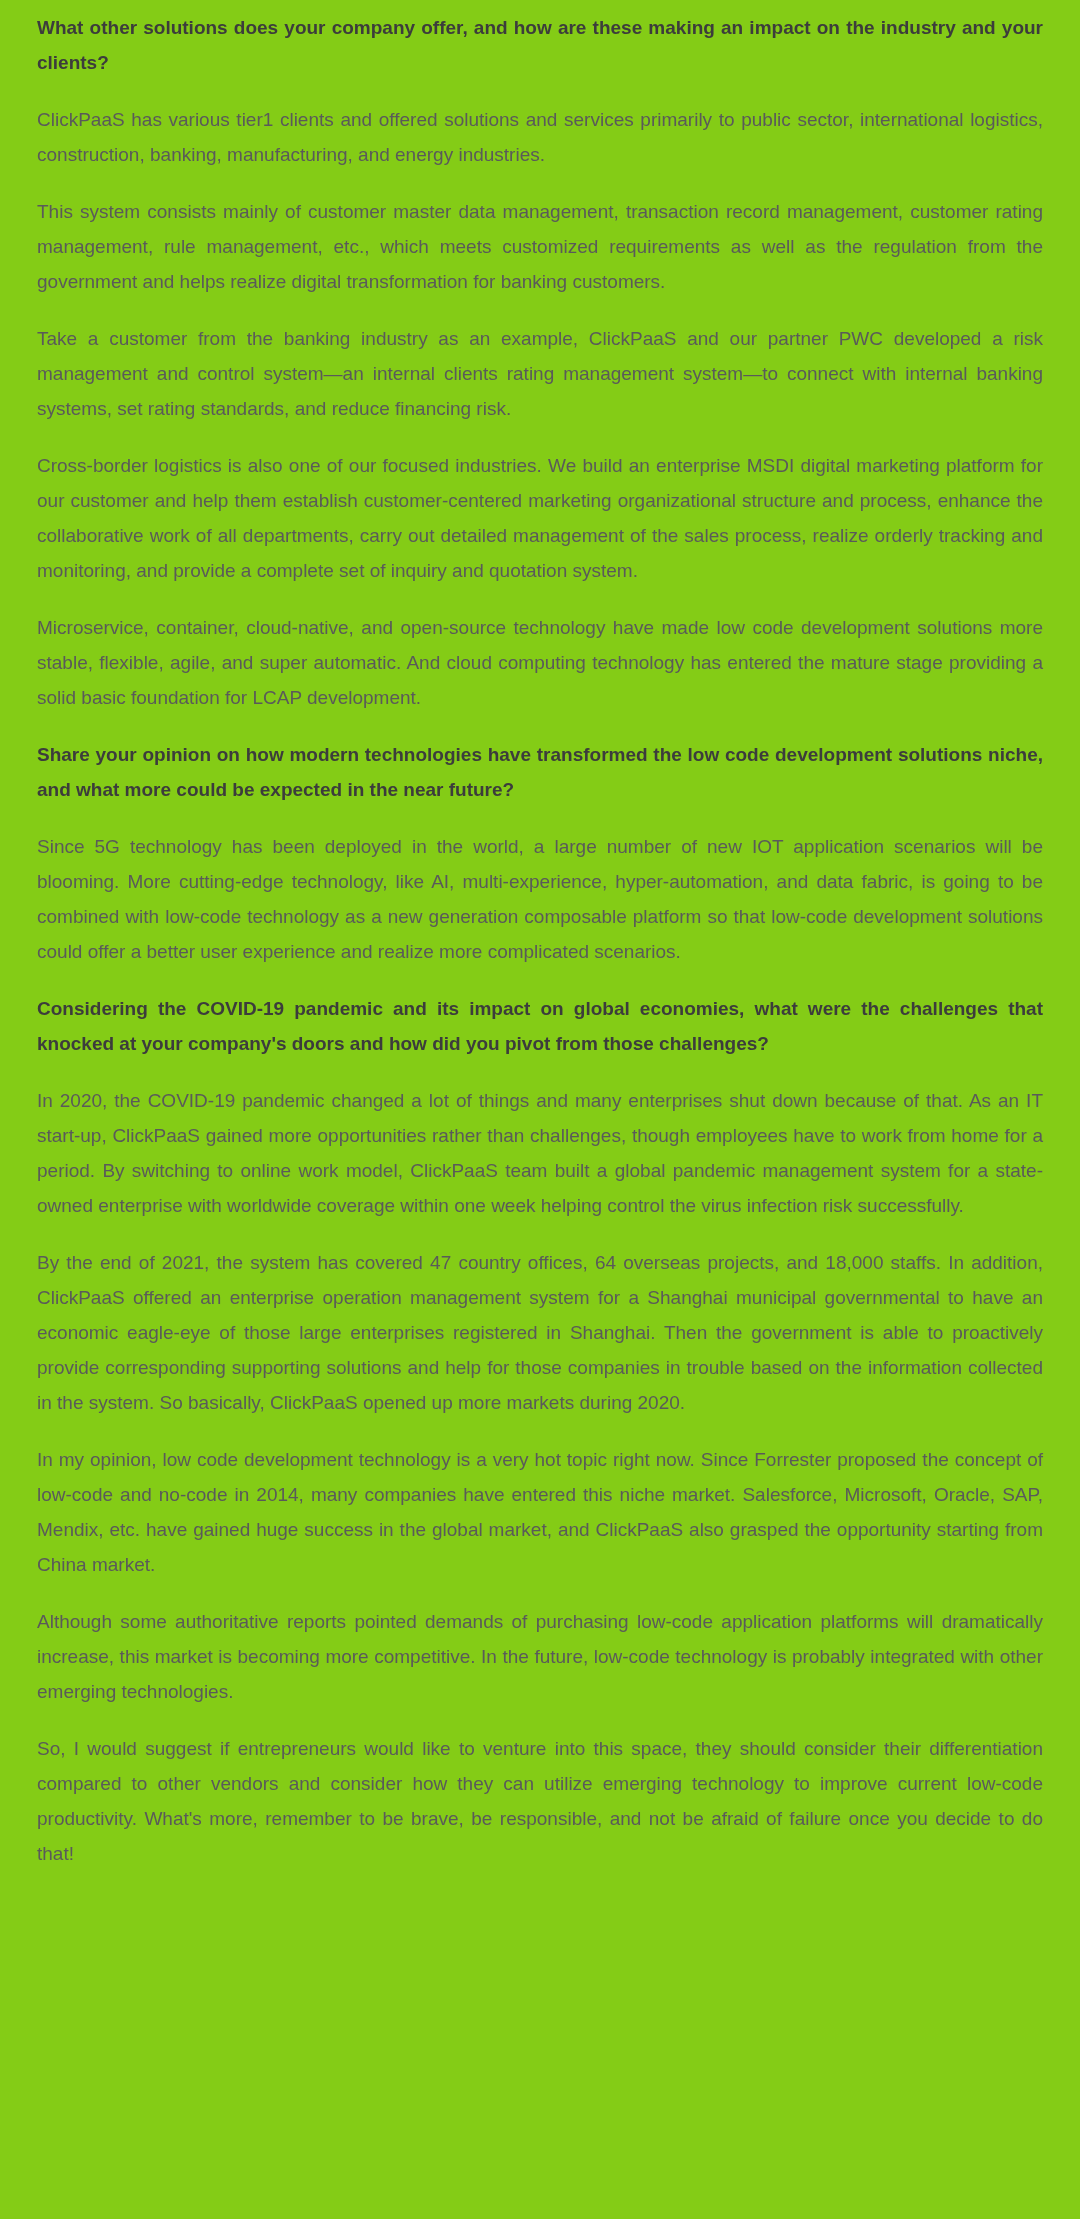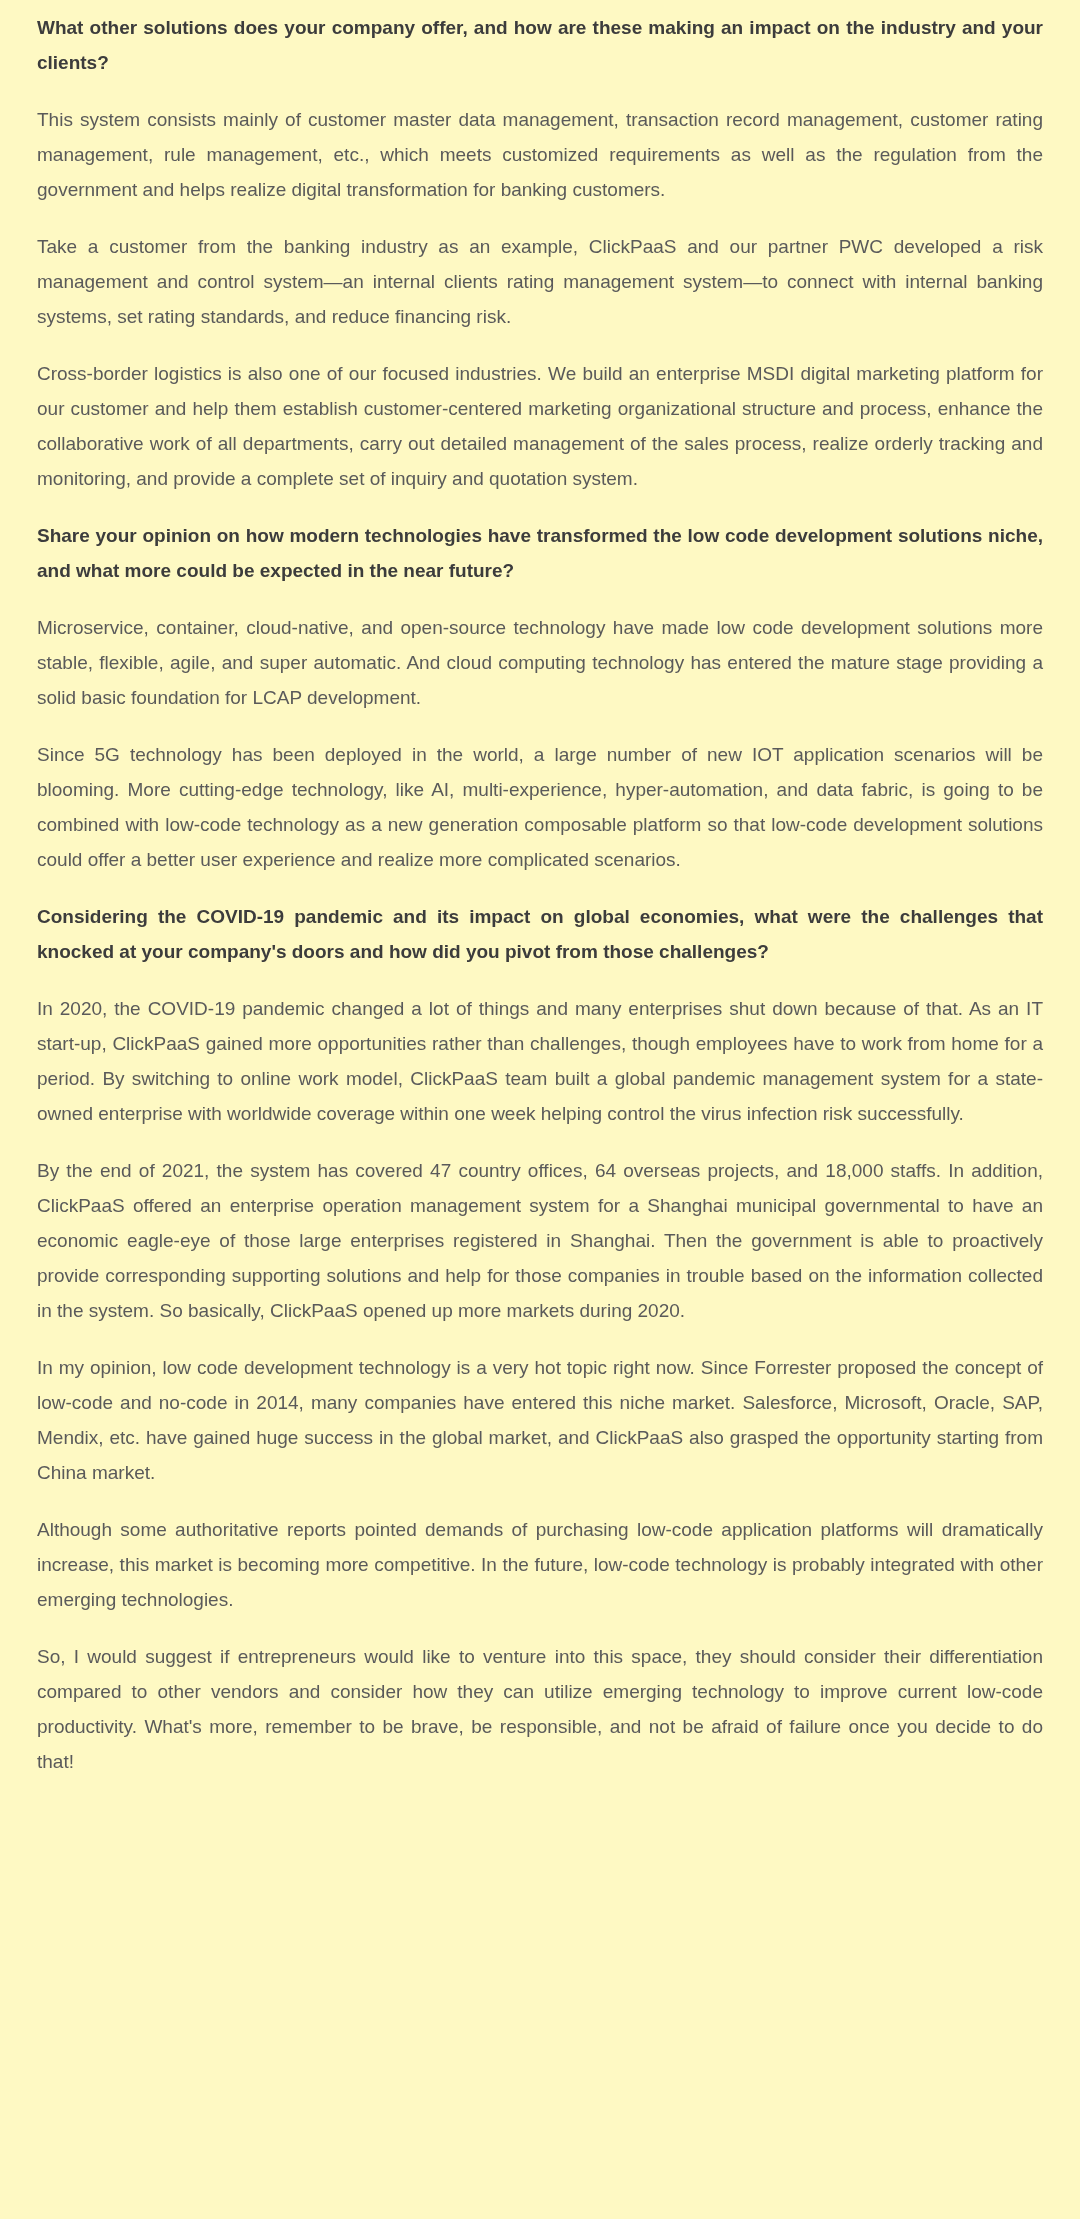--- a/index.html
+++ b/index.html
@@ -10,21 +10,21 @@
   body {
     width: 1080px;
     font-family: "Liberation Sans", "DejaVu Sans", sans-serif;
     -webkit-font-smoothing: antialiased;
   }
   .article {
     box-sizing: border-box;
     width: 1080px;
     min-height: 2219px;
     padding: 10px 37px 10px 37px;
-    background: #fef9c3;
+    background: #84cc16;
   }
   .para {
     margin: 0 0 22px 0;
     font-size: 19px;
     line-height: 35px;
     text-align: justify;
     text-justify: inter-word;
   }
   .para:last-child {
     margin-bottom: 13px;
@@ -36,25 +36,26 @@
   .answer {
     color: #5a5a5a;
     font-weight: 400;
   }
 </style>
 </head>
 <body>
 
 <main class="article">
   <p class="para question">What other solutions does your company offer, and how are these making an impact on the industry and your clients?</p>
+  <p class="para answer">ClickPaaS has various tier1 clients and offered solutions and services primarily to public sector, international logistics, construction, banking, manufacturing, and energy industries.</p>
   <p class="para answer">This system consists mainly of customer master data management, transaction record management, customer rating management, rule management, etc., which meets customized requirements as well as the regulation from the government and helps realize digital transformation for banking customers.</p>
   <p class="para answer">Take a customer from the banking industry as an example, ClickPaaS and our partner PWC developed a risk management and control system—an internal clients rating management system—to connect with internal banking systems, set rating standards, and reduce financing risk.</p>
   <p class="para answer">Cross-border logistics is also one of our focused industries. We build an enterprise MSDI digital marketing platform for our customer and help them establish customer-centered marketing organizational structure and process, enhance the collaborative work of all departments, carry out detailed management of the sales process, realize orderly tracking and monitoring, and provide a complete set of inquiry and quotation system.</p>
+  <p class="para answer">Microservice, container, cloud-native, and open-source technology have made low code development solutions more stable, flexible, agile, and super automatic. And cloud computing technology has entered the mature stage providing a solid basic foundation for LCAP development.</p>
   <p class="para question">Share your opinion on how modern technologies have transformed the low code development solutions niche, and what more could be expected in the near future?</p>
-  <p class="para answer">Microservice, container, cloud-native, and open-source technology have made low code development solutions more stable, flexible, agile, and super automatic. And cloud computing technology has entered the mature stage providing a solid basic foundation for LCAP development.</p>
   <p class="para answer">Since 5G technology has been deployed in the world, a large number of new IOT application scenarios will be blooming. More cutting-edge technology, like AI, multi-experience, hyper-automation, and data fabric, is going to be combined with low-code technology as a new generation composable platform so that low-code development solutions could offer a better user experience and realize more complicated scenarios.</p>
   <p class="para question">Considering the COVID-19 pandemic and its impact on global economies, what were the challenges that knocked at your company's doors and how did you pivot from those challenges?</p>
   <p class="para answer">In 2020, the COVID-19 pandemic changed a lot of things and many enterprises shut down because of that. As an IT start-up, ClickPaaS gained more opportunities rather than challenges, though employees have to work from home for a period. By switching to online work model, ClickPaaS team built a global pandemic management system for a state-owned enterprise with worldwide coverage within one week helping control the virus infection risk successfully.</p>
   <p class="para answer">By the end of 2021, the system has covered 47 country offices, 64 overseas projects, and 18,000 staffs. In addition, ClickPaaS offered an enterprise operation management system for a Shanghai municipal governmental to have an economic eagle-eye of those large enterprises registered in Shanghai. Then the government is able to proactively provide corresponding supporting solutions and help for those companies in trouble based on the information collected in the system. So basically, ClickPaaS opened up more markets during 2020.</p>
   <p class="para answer">In my opinion, low code development technology is a very hot topic right now. Since Forrester proposed the concept of low-code and no-code in 2014, many companies have entered this niche market. Salesforce, Microsoft, Oracle, SAP, Mendix, etc. have gained huge success in the global market, and ClickPaaS also grasped the opportunity starting from China market.</p>
   <p class="para answer">Although some authoritative reports pointed demands of purchasing low-code application platforms will dramatically increase, this market is becoming more competitive. In the future, low-code technology is probably integrated with other emerging technologies.</p>
   <p class="para answer">So, I would suggest if entrepreneurs would like to venture into this space, they should consider their differentiation compared to other vendors and consider how they can utilize emerging technology to improve current low-code productivity. What's more, remember to be brave, be responsible, and not be afraid of failure once you decide to do that!</p>
 </main>
 
 </body></html>

